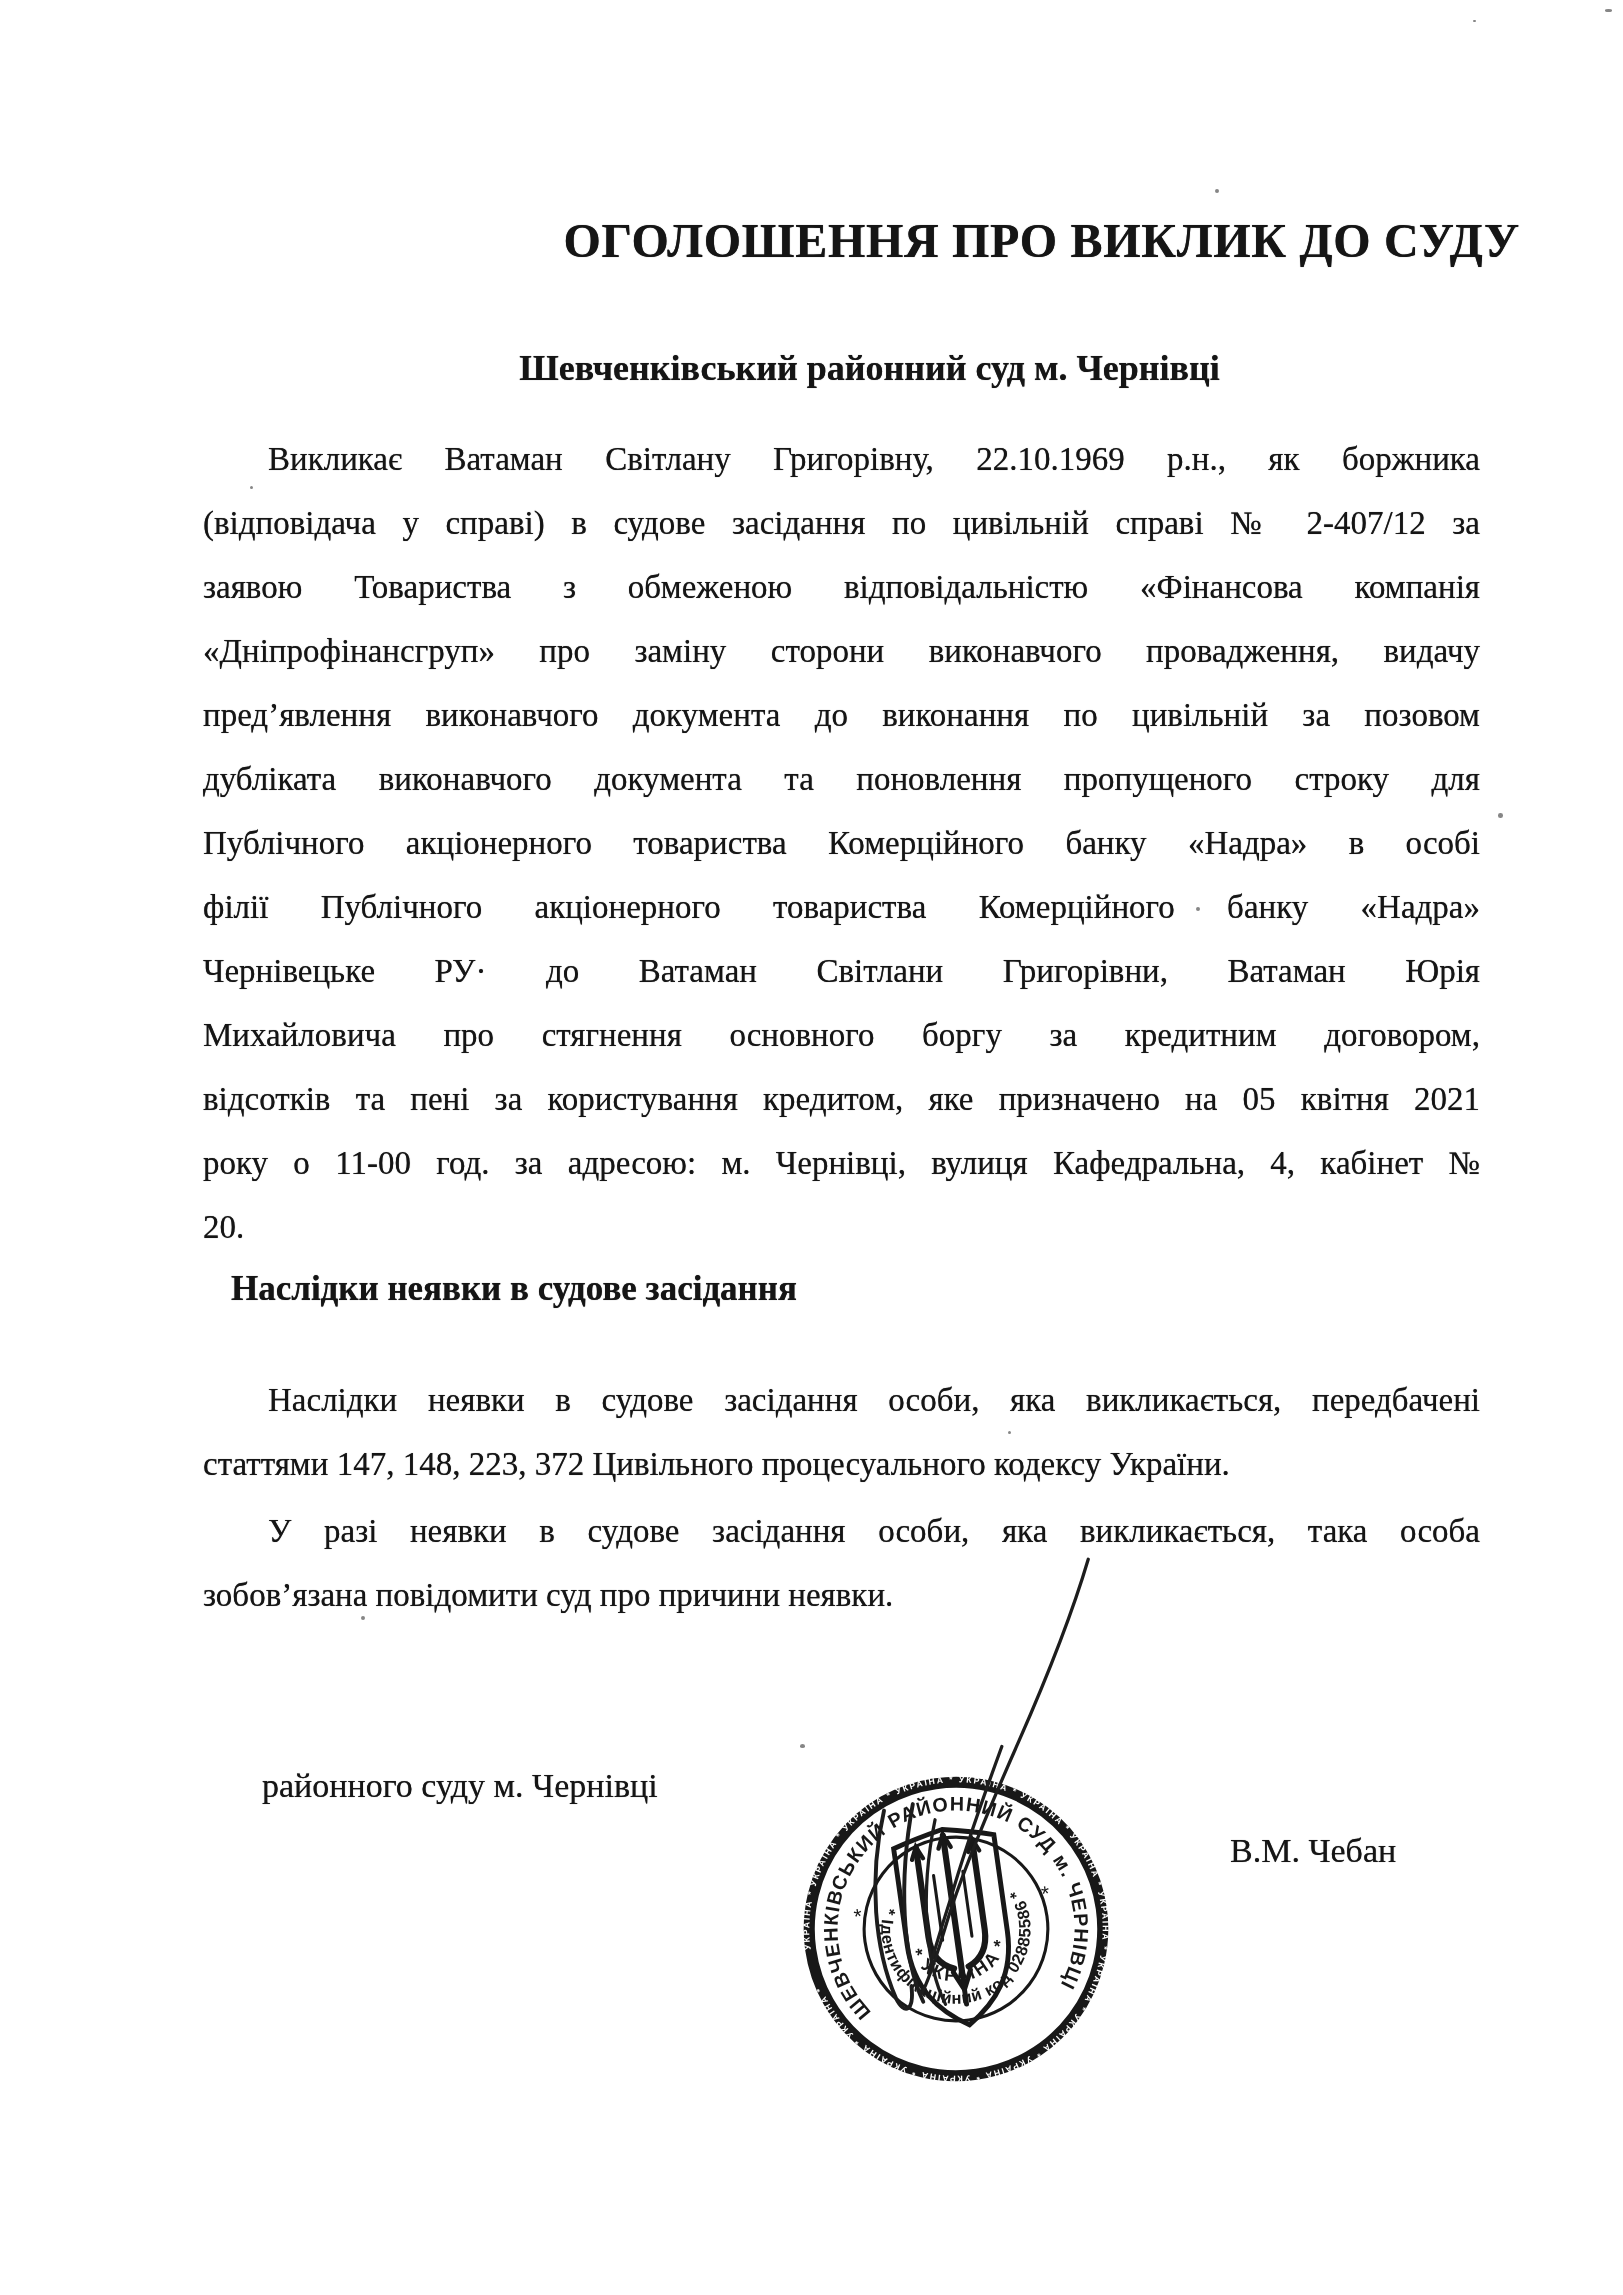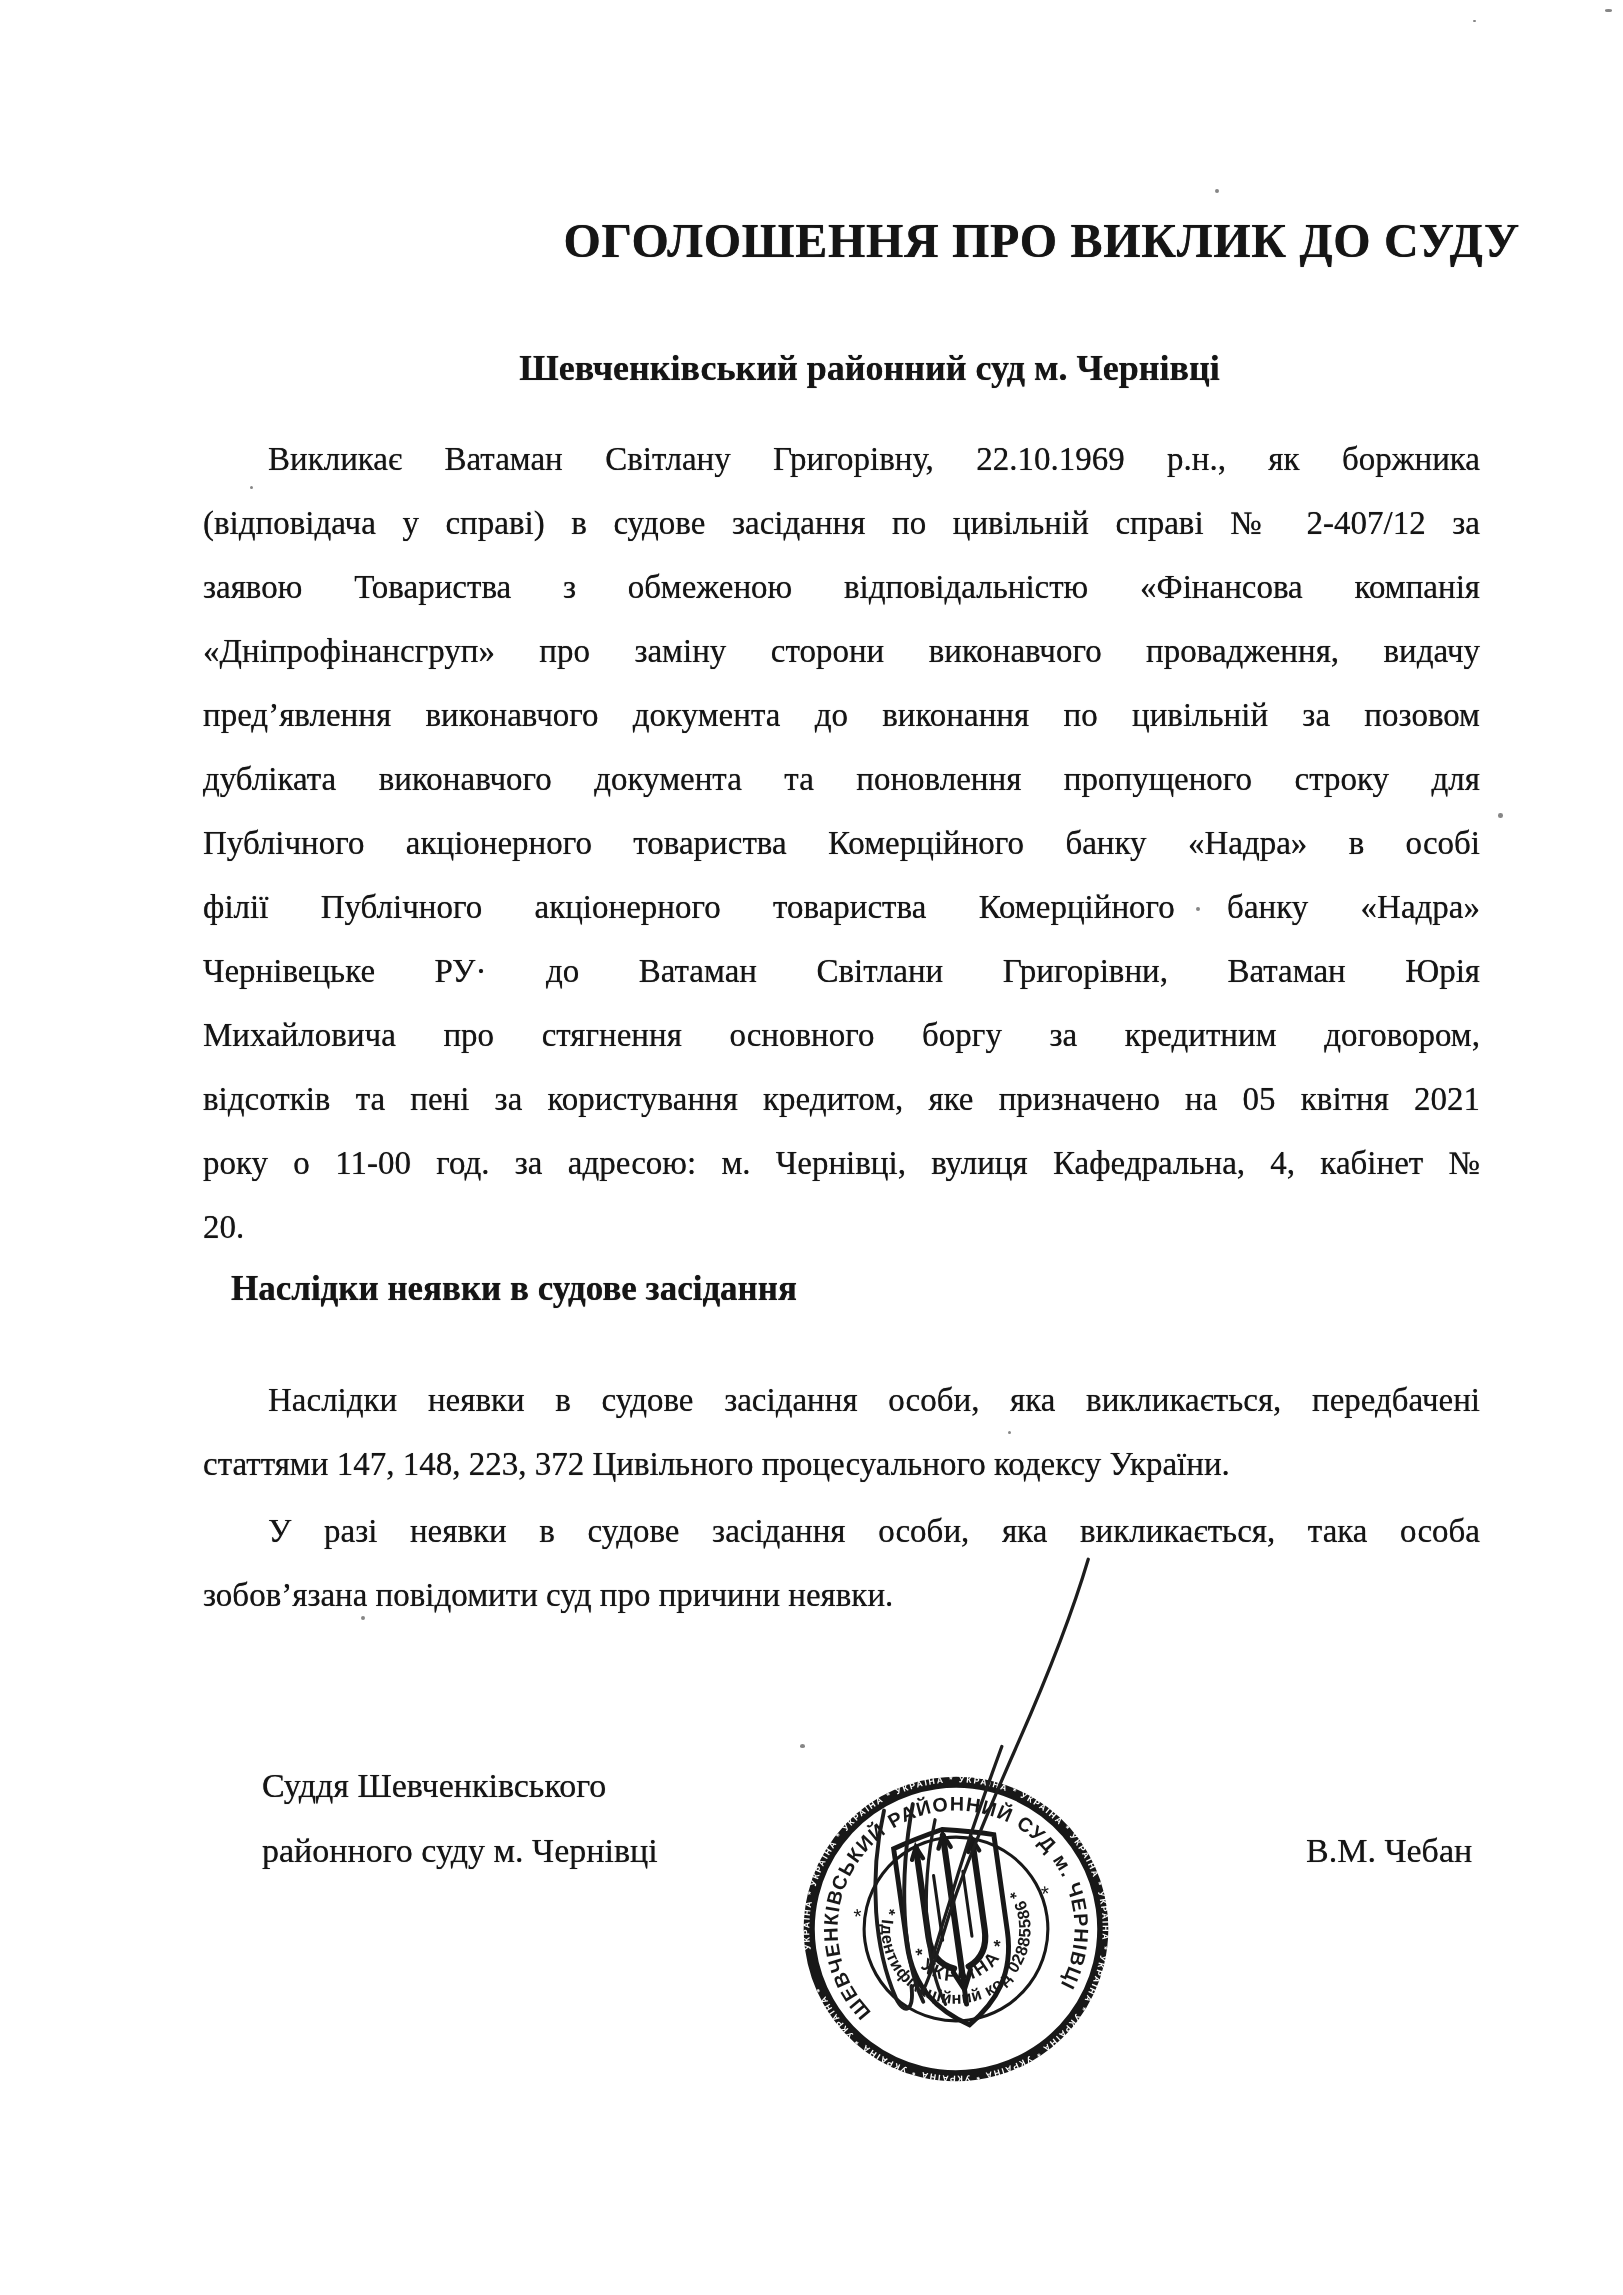--- a/index.html
+++ b/index.html
@@ -25,21 +25,21 @@
     white-space:normal;overflow:visible;
   }
   .para .line.first{text-indent:65px;}
   .para .line.lastline{text-align-last:left;}
   .section-heading{
     left:231px;top:1269px;width:1277px;
     font-size:35px;font-weight:bold;text-shadow:0 0 0.7px rgba(0,0,0,.8);
   }
   .sig-left{left:262px;top:1753px;font-size:34px;}
   .sig-left .sline{height:65px;line-height:65px;text-shadow:0 0 0.7px rgba(0,0,0,.75);}
-  .sig-name{left:1306px;top:1818px;font-size:34px;height:65px;line-height:65px;
+  .sig-name{left:1230px;top:1818px;font-size:34px;height:65px;line-height:65px;
     text-shadow:0 0 0.7px rgba(0,0,0,.75);}
   .stamp-svg{left:800px;top:1773px;width:312px;height:312px;}
   .ink-svg{left:0;top:0;width:1624px;height:2295px;pointer-events:none;}
   .speck{position:absolute;background:#222;border-radius:50%;opacity:.55;}
   .stamp-big-text{font-family:"Liberation Sans", sans-serif;font-weight:bold;
     font-size:32px;letter-spacing:2px;fill:#181818;}
   .stamp-code-text{font-family:"Liberation Sans", sans-serif;font-weight:bold;
     font-size:27px;letter-spacing:1px;fill:#181818;}
   .stamp-country-text{font-family:"Liberation Sans", sans-serif;font-weight:bold;
     font-size:29px;letter-spacing:4px;fill:#181818;}
@@ -76,21 +76,20 @@
   <div class="line first">Наслідки неявки в судове засідання особи, яка викликається, передбачені</div>
   <div class="line lastline">статтями 147, 148, 223, 372 Цивільного процесуального кодексу України.</div>
 </div>
 
 <div class="abs para" style="top:1499px;">
   <div class="line first">У разі неявки в судове засідання особи, яка викликається, така особа</div>
   <div class="line lastline">зобов’язана повідомити суд про причини неявки.</div>
 </div>
 
 <div class="abs sig-left">
-  <div class="sline">Суддя Шевченківського</div>
   <div class="sline">районного суду м. Чернівці</div>
 </div>
 <div class="abs sig-name">В.М. Чебан</div>
 
 <svg class="abs stamp-svg" viewBox="0 0 506 506">
   <defs>
     <path id="micro-ring" d="M 15,253 A 238,238 0 1,1 491,253 A 238,238 0 1,1 15,253"></path>
     <path id="big-arc" d="M 117.5,389 A 192,192 0 1,1 388.5,389"></path>
     <path id="code-arc" d="M 167.9,167 A 121,121 0 1,0 338.1,167"></path>
     <path id="country-arc" d="M 168,253 A 85,85 0 1,0 338,253"></path>

